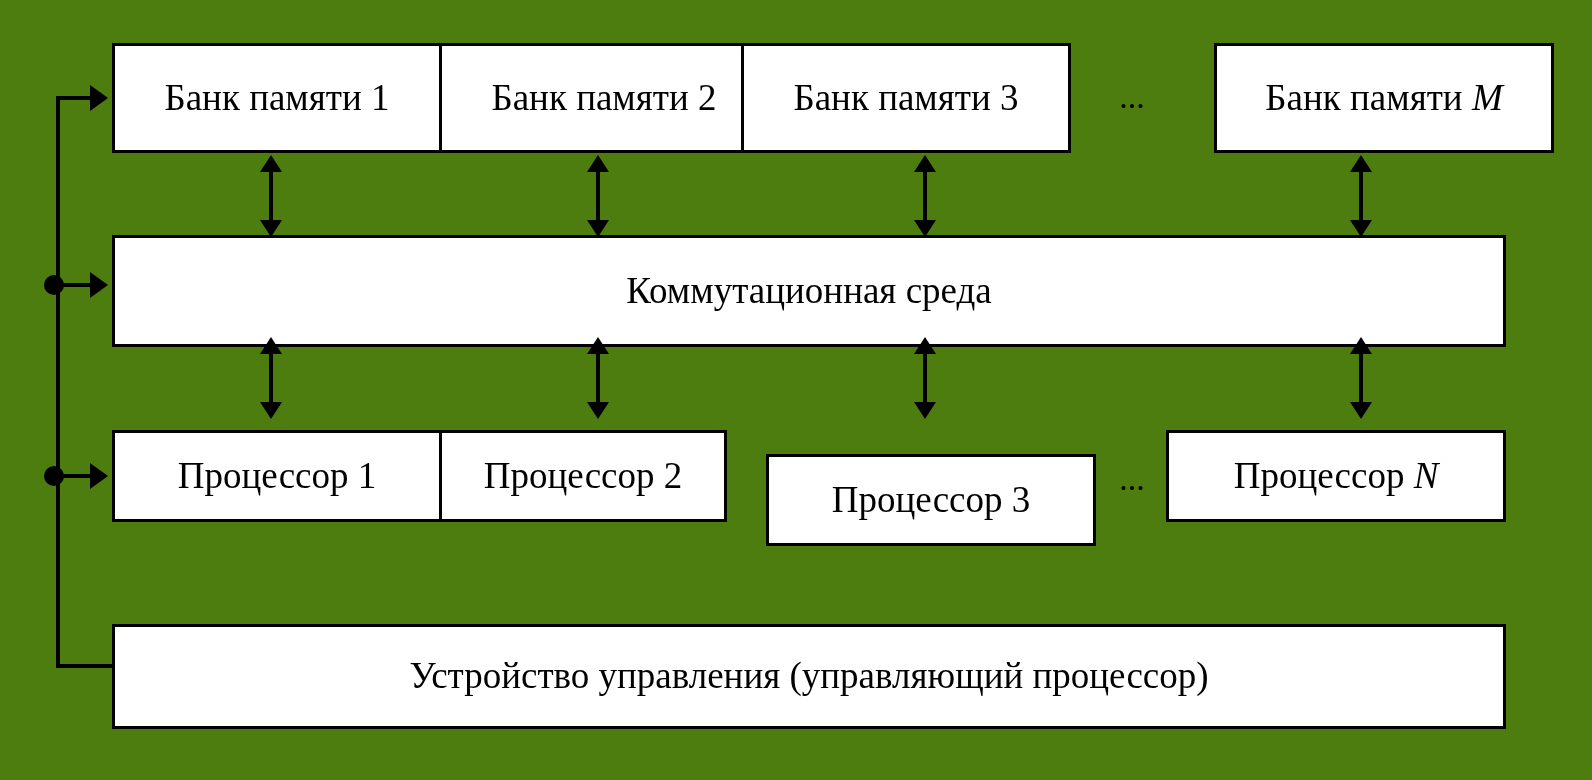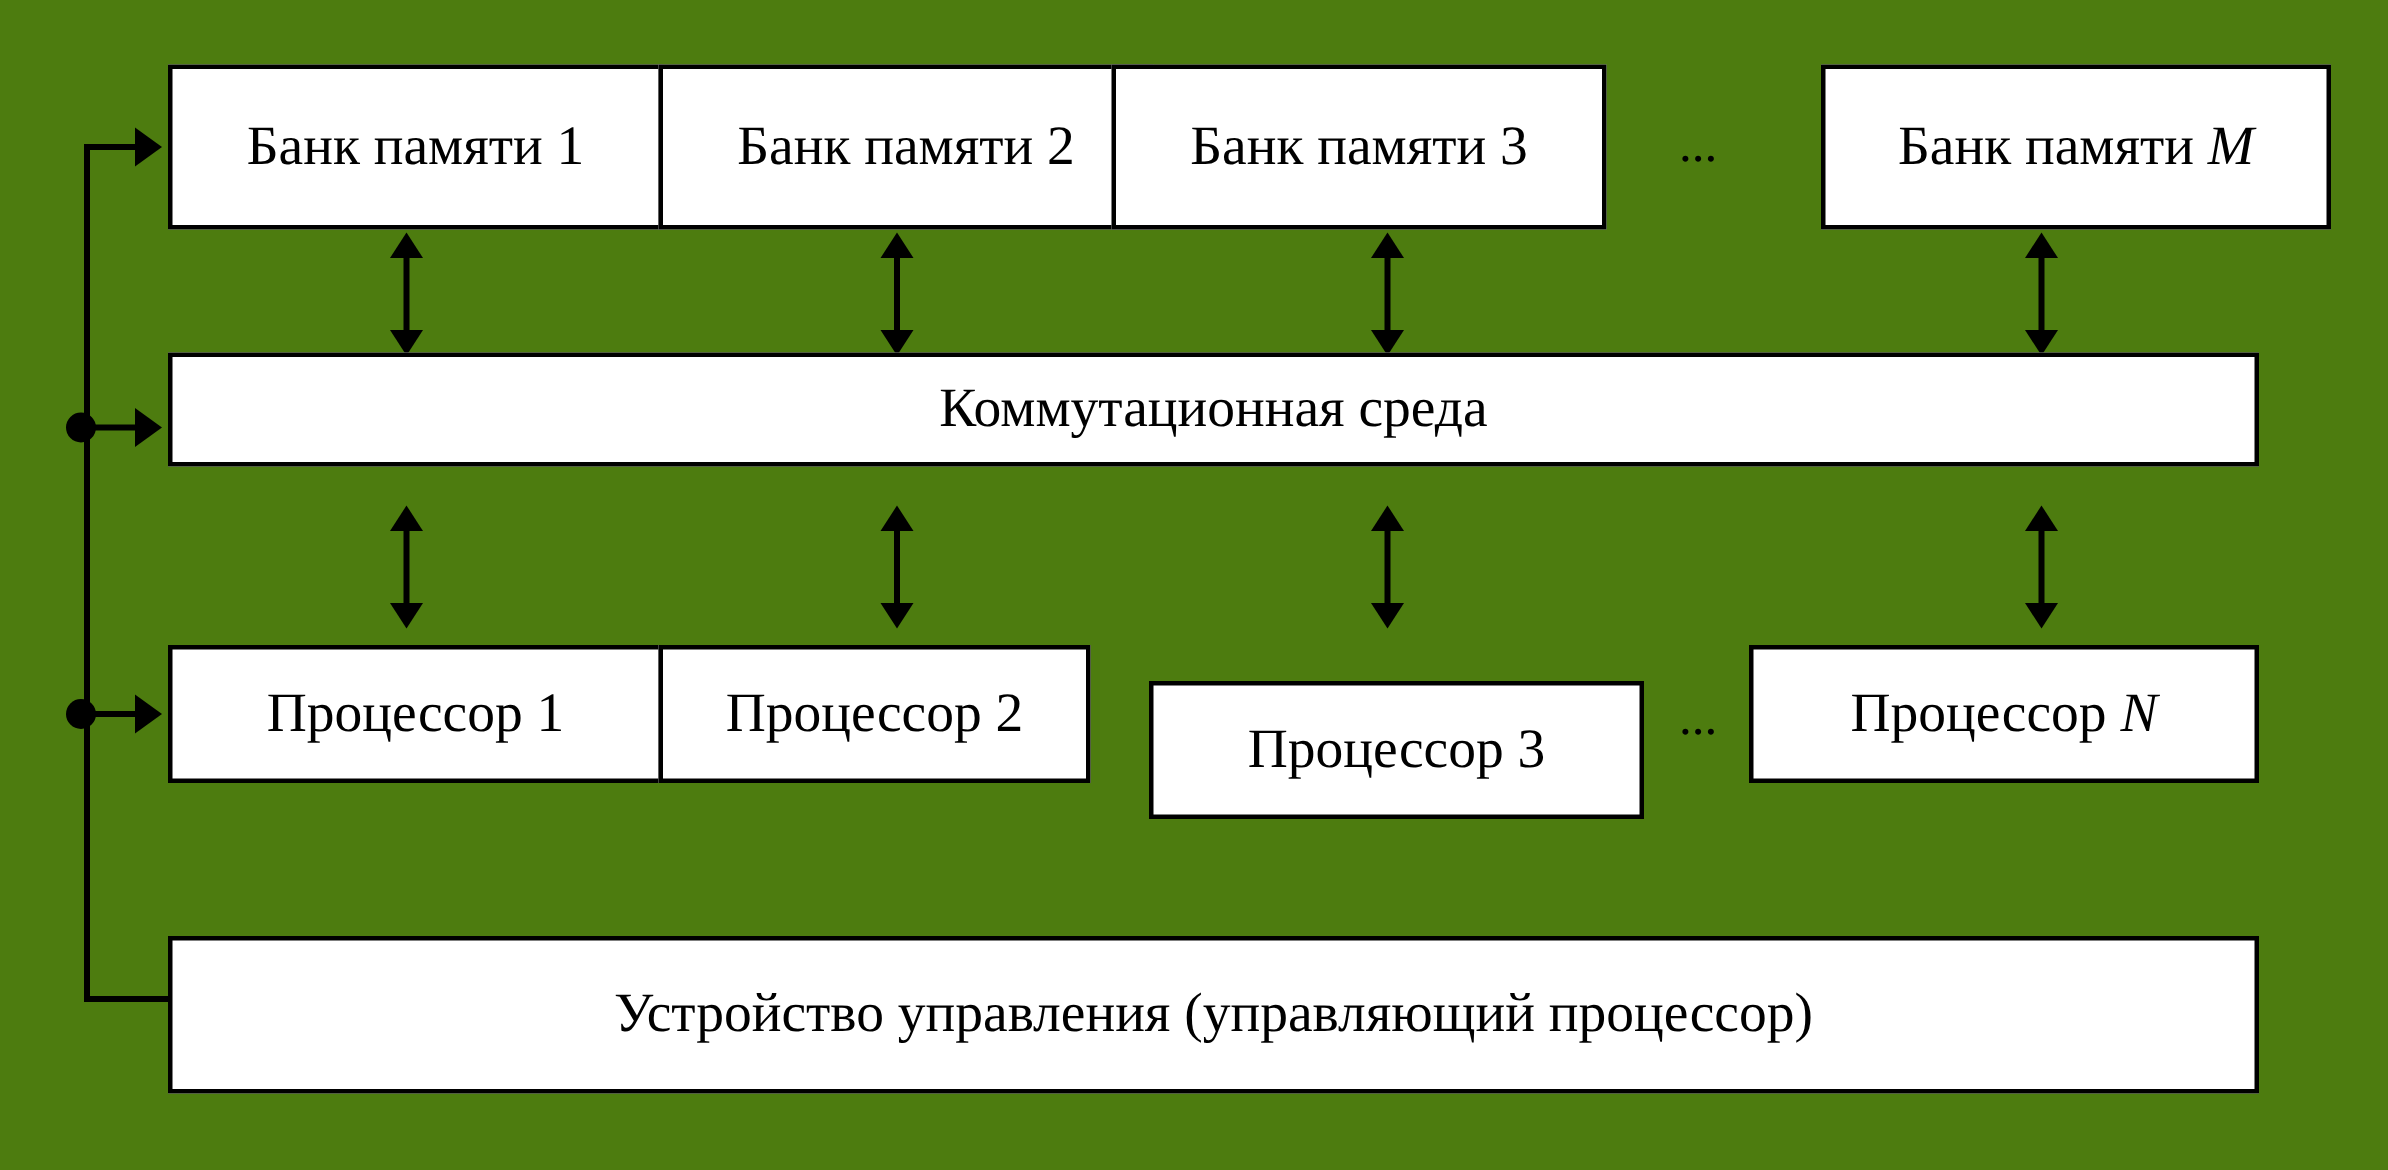--- a/index.html
+++ b/index.html
@@ -119,21 +119,21 @@
 
   <div class="box" style="left:1166px; top:43px; width:340px; height:110px;margin-left:48px;">
     <span><span>Банк памяти </span><span class="ital">M</span></span>
   </div>
 
   <div class="varrow" style="left:269px; top:171px; height:50px;"></div>
   <div class="varrow" style="left:596px; top:171px; height:50px;"></div>
   <div class="varrow" style="left:923px; top:171px; height:50px;"></div>
   <div class="varrow" style="left:1359px; top:171px; height:50px;"></div>
 
-  <div class="box" style="left:112px; top:235px; width:1394px; height:76px;">
+  <div class="box" style="left:112px; top:235px; width:1394px; height:112px;">
     <span>Коммутационная среда</span>
   </div>
 
   <div class="varrow" style="left:269px; top:353px; height:50px;"></div>
   <div class="varrow" style="left:596px; top:353px; height:50px;"></div>
   <div class="varrow" style="left:923px; top:353px; height:50px;"></div>
   <div class="varrow" style="left:1359px; top:353px; height:50px;"></div>
 
   <div class="box" style="left:112px; top:430px; width:330px; height:92px;">
     <span>Процессор 1</span>

